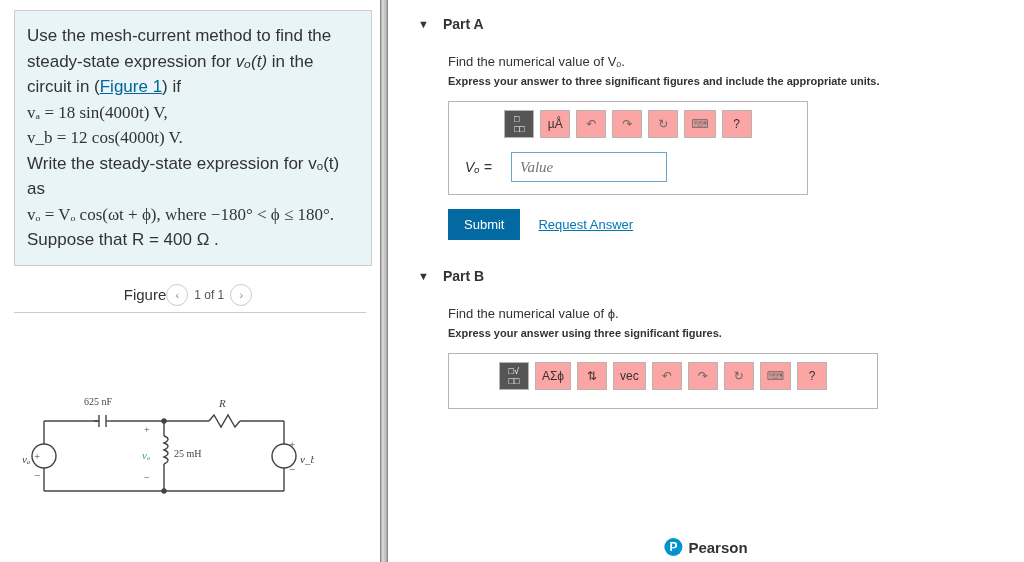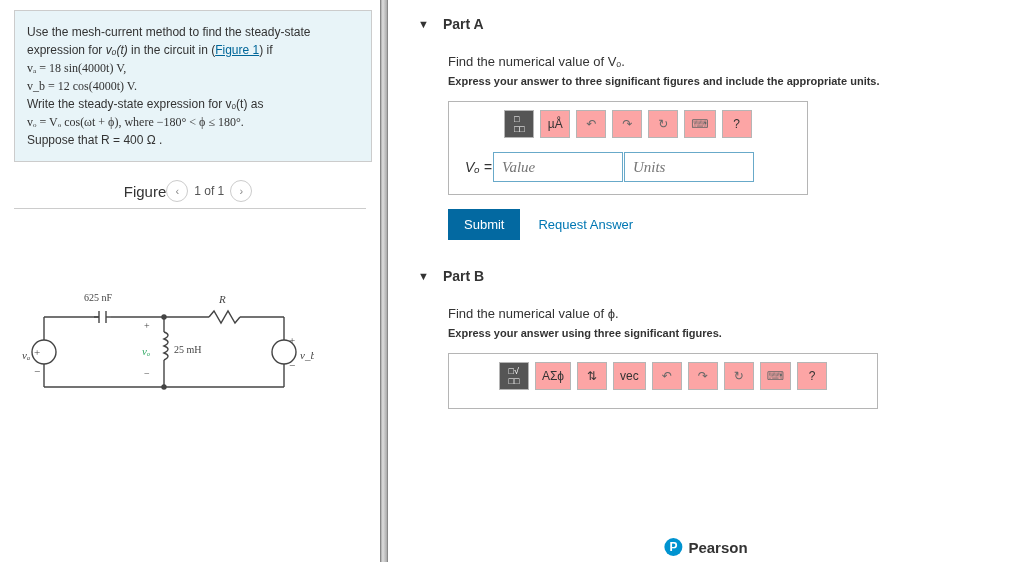--- a/index.html
+++ b/index.html
@@ -1,18 +1,18 @@
 <!DOCTYPE html>
 <html><head>
 <meta charset="utf-8">
 <style>
 * { box-sizing: border-box; margin: 0; padding: 0; }
 body { font-family: Arial, sans-serif; font-size: 13px; color: #333; background: #fff; display: flex; height: 562px; width: 1024px; overflow: hidden; }
 .left-panel { width: 380px; padding: 10px 0 10px 0; position: relative; }
-.problem-box { background: #e8f4f8; border: 1px solid #ccc; padding: 12px; margin: 0 8px 18px 14px; font-size: 12px; line-height: 1.5; }
+.problem-box { background: #e8f4f8; border: 1px solid #ccc; padding: 12px; margin: 0 8px 18px 14px; font-size: 17px; line-height: 1.5; }
 .problem-box a { color: #006699; text-decoration: underline; }
 .figure-header { display: flex; justify-content: center; align-items: center; padding: 0 18px 6px 14px; }
 .figure-title { font-size: 15px; color: #333; font-weight: normal; }
 .fig-nav { display: flex; align-items: center; gap: 6px; font-size: 12px; color: #555; }
 .fig-nav-btn { width: 22px; height: 22px; border: 1px solid #ccc; border-radius: 50%; background: #fff; display: flex; align-items: center; justify-content: center; cursor: pointer; color: #888; font-size: 11px; }
 .hr { border: none; border-top: 1px solid #ccc; margin: 0 14px 8px 14px; }
 .figure-area { height: 280px; position: relative; overflow-y: scroll; margin-left: 14px; }
 .figure-area::-webkit-scrollbar { width: 16px; }
 .figure-area::-webkit-scrollbar-track { background: #f0f0f0; }
 .figure-area::-webkit-scrollbar-thumb { background: #c0c0c0; }
@@ -23,26 +23,26 @@
 .part-header { display: flex; align-items: center; gap: 14px; font-weight: bold; font-size: 14px; margin-bottom: 22px; }
 .collapse-icon { font-size: 11px; color: #333; }
 .part-content { padding-left: 30px; margin-bottom: 28px; }
 .instruct { font-size: 13px; margin-bottom: 6px; }
 .instruct2 { font-size: 11px; font-weight: bold; margin-bottom: 14px; }
 .toolbar-box { border: 1px solid #b5b5b5; padding: 8px; display: inline-block; min-width: 360px; }
 .tb-row { display: flex; align-items: center; gap: 6px; justify-content: center; margin-bottom: 10px; }
 .tb-btn { border: 1px solid #b5b5b5; background: #fca5a5; height: 28px; min-width: 30px; padding: 0 6px; display: flex; align-items: center; justify-content: center; cursor: pointer; font-size: 12px; }
 .tb-btn.dark { background: #555; color: #fff; }
 .tb-icon { color: #666; }
-.answer-row { display: flex; align-items: center; gap: 1px; padding: 4px 8px; }
+.answer-row { display: flex; align-items: center; gap: 19px; padding: 4px 8px; }
 .ans-label { font-style: italic; font-size: 14px; }
-.ans-input { border: 1px solid #68a9c9; height: 30px; width: 130px; padding: 0 8px; font-style: italic; color: #888; font-size: 15px; font-family: Georgia, serif; }
+.ans-input { border: 1px solid #68a9c9; height: 30px; width: 156px; padding: 0 8px; font-style: italic; color: #888; font-size: 15px; font-family: Georgia, serif; }
 .submit-row { margin-top: 14px; display: flex; align-items: center; gap: 18px; }
 .submit-btn { background: #0369a1; color: #fff; border: none; padding: 8px 16px; font-size: 13px; cursor: pointer; }
-.req-link { color: #0077b3; font-size: 13px; cursor: pointer; }
+.req-link { color: #0077b3; text-decoration: underline; font-size: 13px; cursor: pointer; }
 .footer-pearson { position: absolute; bottom: 6px; left: 50%; transform: translateX(-50%); display: flex; align-items: center; gap: 6px; font-size: 15px; font-weight: bold; }
 .pearson-logo { width: 18px; height: 18px; border-radius: 50%; background: #0093d0; color: #fff; display: flex; align-items: center; justify-content: center; font-size: 12px; font-weight: bold; }
 svg text { font-family: Georgia, serif; }
 </style>
 </head>
 <body>
 
 <div class="left-panel">
   <div class="problem-box">
     <span>Use the mesh-current method to find the steady-state expression for </span><i>vₒ(t)</i><span> in the circuit in (</span><a href="#">Figure 1</a><span>) if</span><br>
@@ -121,21 +121,20 @@
         <div class="tb-btn">µÅ</div>
         <div class="tb-btn tb-icon">↶</div>
         <div class="tb-btn tb-icon">↷</div>
         <div class="tb-btn tb-icon">↻</div>
         <div class="tb-btn tb-icon">⌨</div>
         <div class="tb-btn">?</div>
       </div>
       <div class="answer-row">
         <span class="ans-label">Vₒ = </span>
         <input class="ans-input" placeholder="Value" style="">
-        <input class="ans-input" placeholder="Units" style="">
       </div>
     </div>
     <div class="submit-row">
       <button class="submit-btn">Submit</button>
       <span class="req-link">Request Answer</span>
     </div>
   </div>
 
   <div class="part-header">
     <span class="collapse-icon">▼</span>

